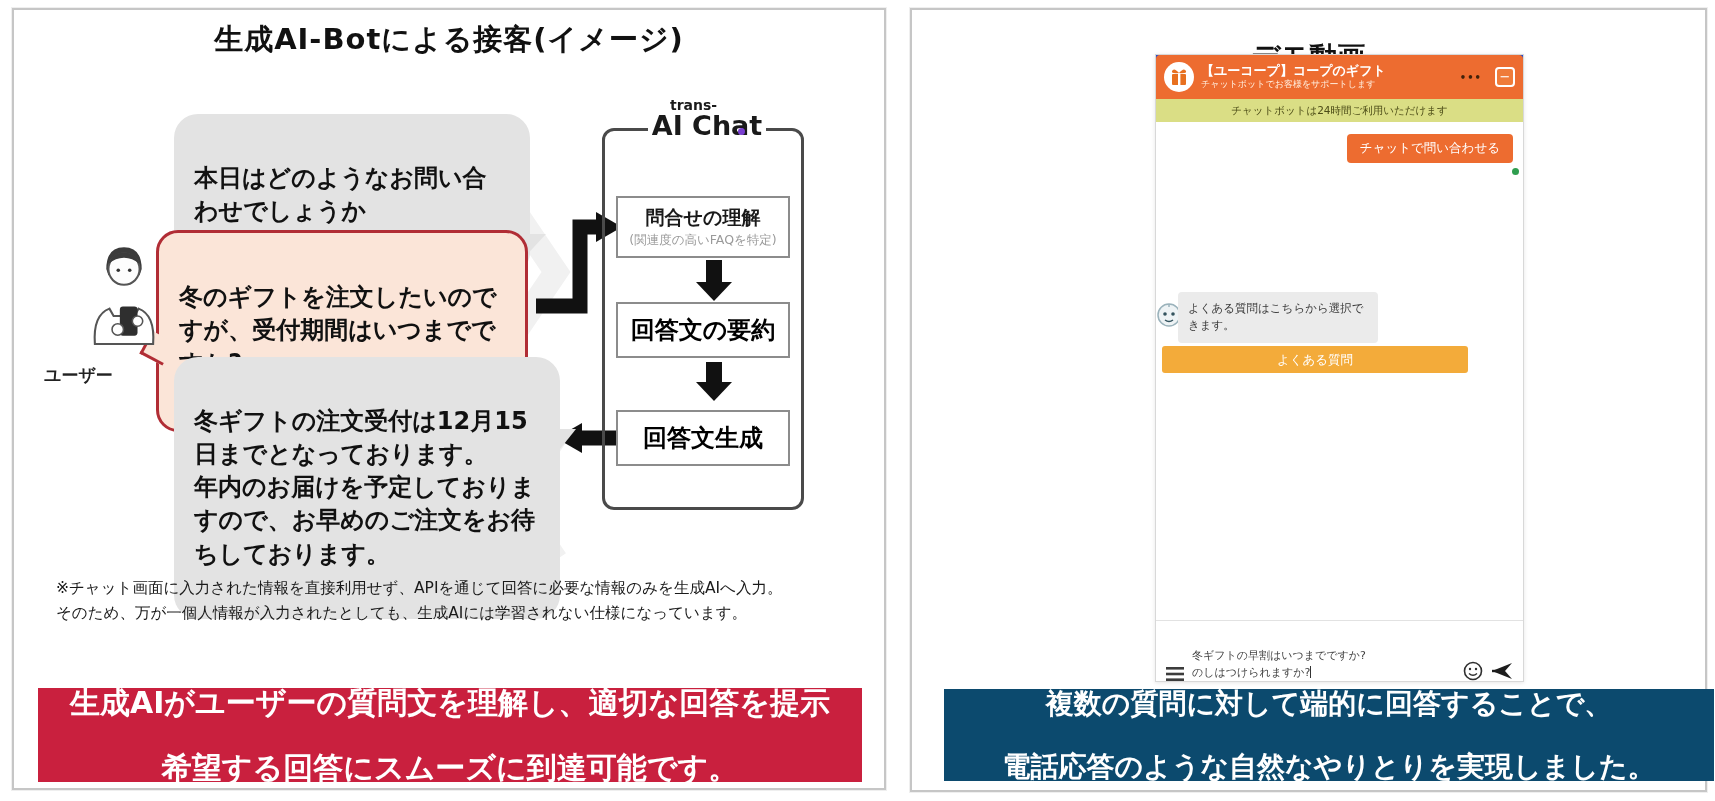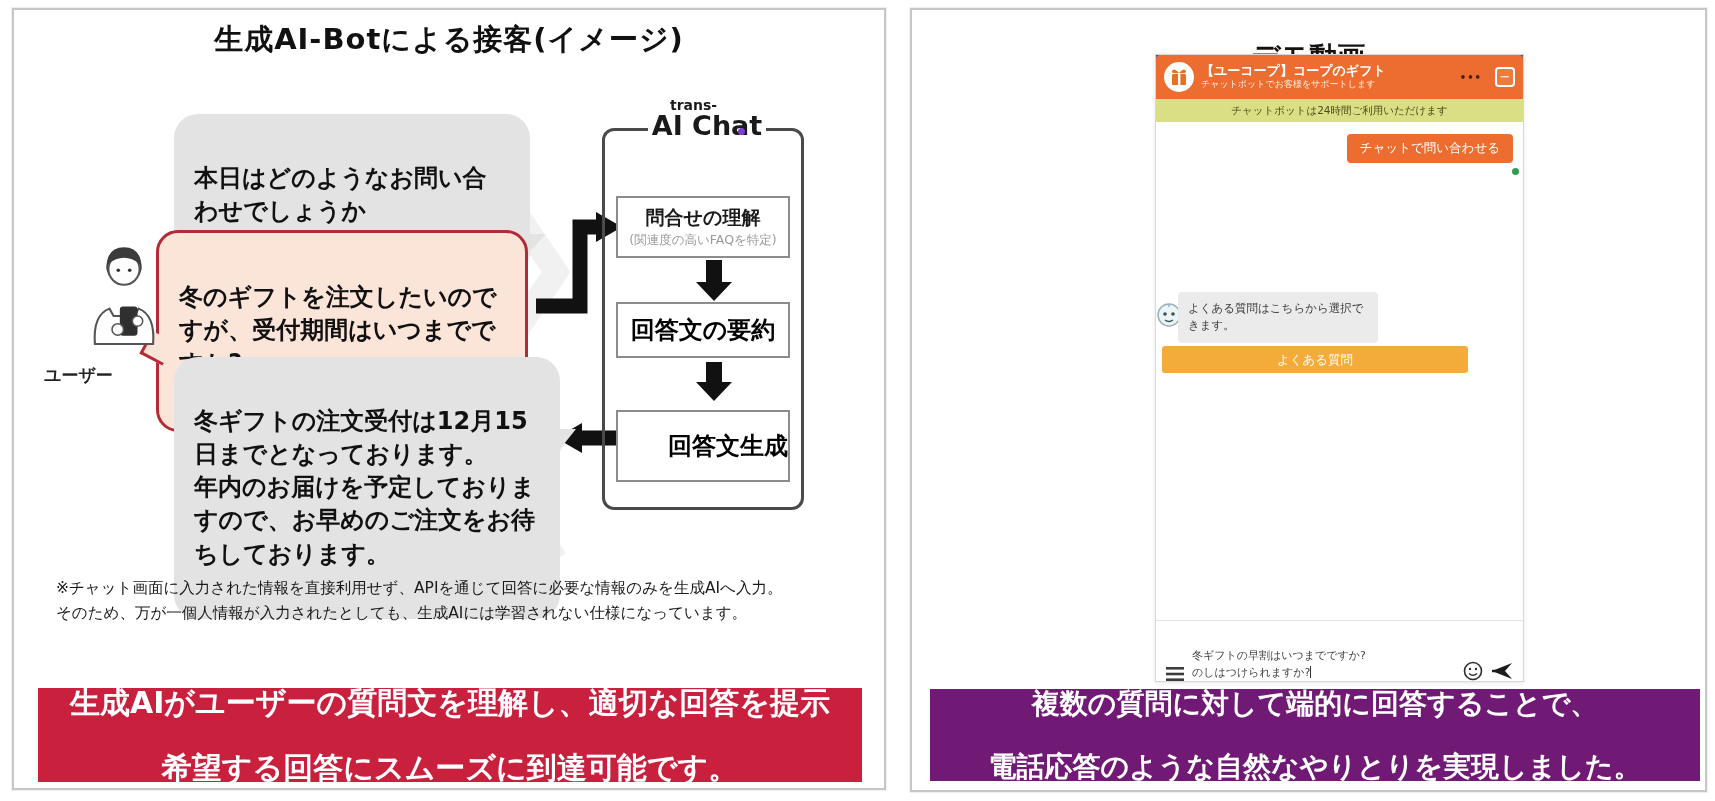--- a/index.html
+++ b/index.html
@@ -43,35 +43,35 @@
                           letter-spacing:0; text-align:left; padding-left:22px; line-height:1; }
   .flow-logo .logo-main { position:relative; display:block; font-size:27px; font-weight:bold;
                           color:#1a1a1a; line-height:1.05; }
   .flow-logo .logo-dot  { position:absolute; right:21px; bottom:5px; width:7px; height:7px;
                           border-radius:50%; background:#7a3fd1; }
   .flow-box { position:absolute; left:602px; width:174px; background:#fff;
               border:2px solid #8c8c8c; text-align:center; display:flex; flex-direction:column;
               justify-content:center; }
   .flow-box-1 { top:186px; height:62px; }
   .flow-box-2 { top:292px; height:56px; }
-  .flow-box-3 { top:400px; height:72px;text-align:right; }
+  .flow-box-3 { top:400px; height:56px; }
   .flow-box .t { font-size:19px; font-weight:bold; color:#1a1a1a; }
   .flow-box .s { font-size:12.5px; color:#9a9a9a; margin-top:1px; }
   .flow-box-2 .t, .flow-box-3 .t { font-size:24px; color:#000000; }
 
   .left-overlay { position:absolute; inset:0; pointer-events:none; }
 
   .footnote { position:absolute; left:42px; top:566px; width:796px; font-size:15.5px;
               line-height:1.6; color:#1a1a1a; white-space:pre-line; }
 
   .banner { position:absolute; text-align:center; color:#fff; font-weight:bold;
             display:flex; flex-direction:column; justify-content:center;gap:20px; }
   .banner-red  { left:24px; top:678px; width:824px; height:94px; background:#c9203e;
                  font-size:30px; line-height:1.5; }
-  .banner-blue { left:18px; top:679px; width:770px; height:92px; background:#701a75;
+  .banner-blue { left:32px; top:679px; width:770px; height:92px; background:#0c4a6e;
                  font-size:28px; line-height:1.55; }
 
   
   .chat-window { position:absolute; left:243px; top:44px; width:369px; height:628px;
                  border:1px solid #d8d8d8; background:#1d4ed8; display:flex; flex-direction:column;
                  box-shadow:0 1px 4px rgba(0,0,0,0.10); }
   .chat-header { height:44px; background:#ed6c30; display:flex; align-items:center;
                  padding:0 8px; gap:7px; border-radius:4px 4px 0 0; flex:0 0 auto; }
   .chat-avatar { width:30px; height:30px; border-radius:50%; background:#fff; flex:0 0 auto;
                  display:flex; align-items:center; justify-content:center; }

